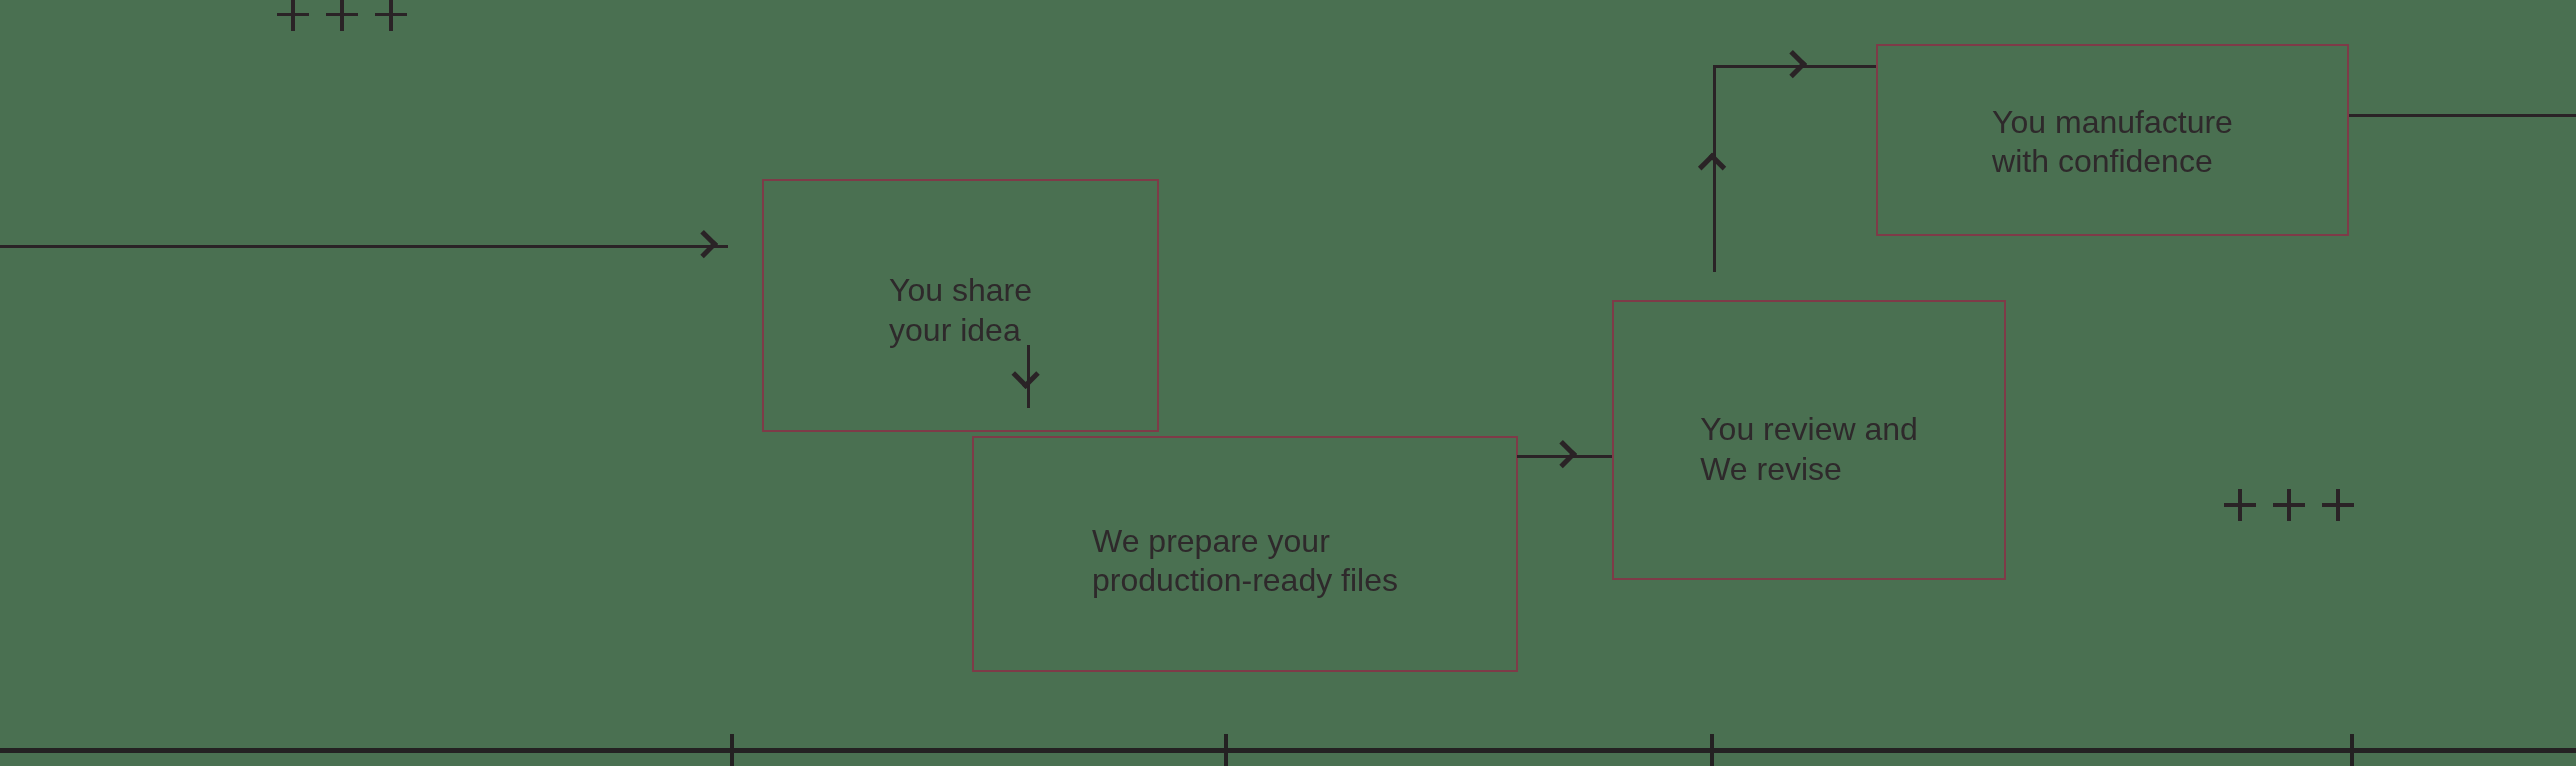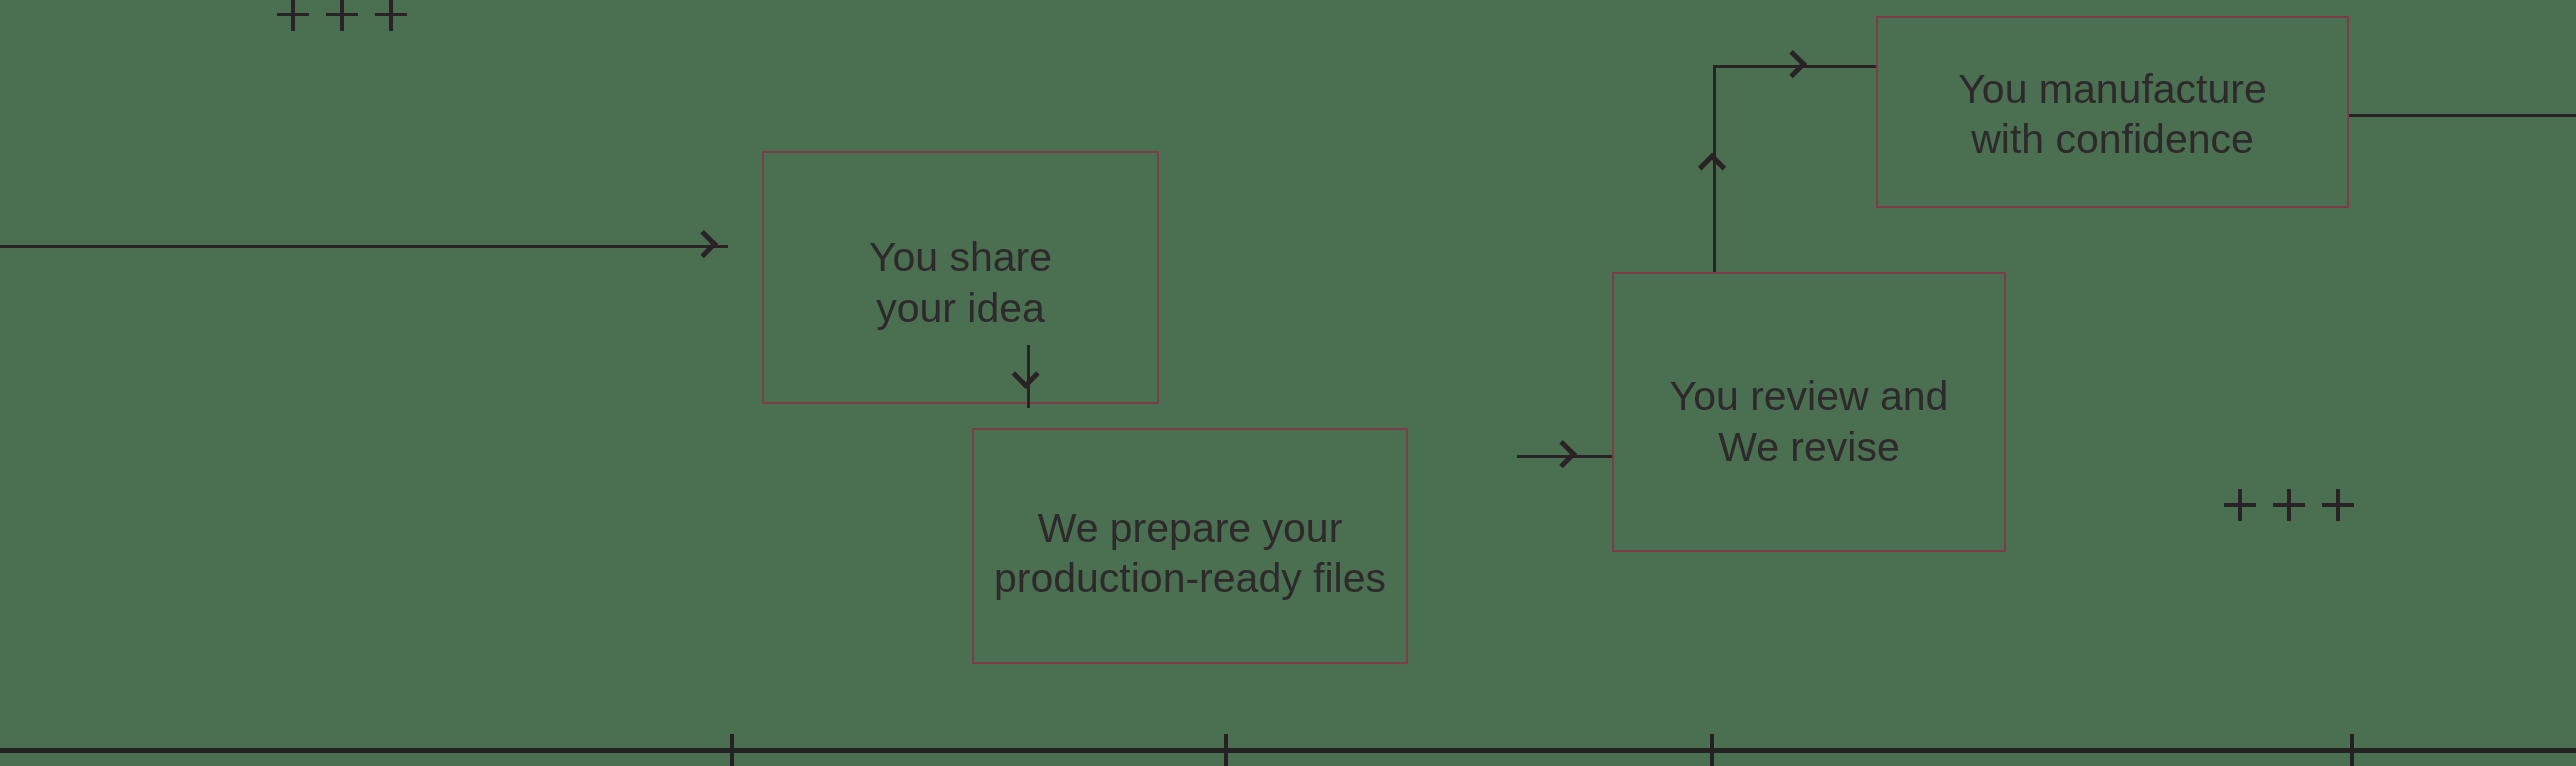--- a/index.html
+++ b/index.html
@@ -15,27 +15,27 @@
     position:absolute;left:299px;top:164px;
     font-size:41px;font-weight:700;letter-spacing:1.5px;
     color:var(--heading,#8E4454);
     white-space:nowrap;
   }
   
   .box{
     position:absolute;box-sizing:border-box;
     border:2.2px solid var(--box-border,#7E3B48);
     display:flex;align-items:center;justify-content:center;
-    text-align:center;
     color:var(--text,#2E292B);
-    font-size:41px;line-height:1.22;
+    font-size:32px;line-height:1.22;
     white-space:pre-line;
+    margin-top:28px;
   }
   .box-share{left:762px;top:151px;width:397px;height:253px;padding-top:10px;}
-  .box-prepare{left:972px;top:428px;width:436px;height:236px;padding-top:14.7px;}
+  .box-prepare{left:972px;top:408px;width:546px;height:236px;padding-top:14.7px;}
   .box-review{left:1612px;top:272px;width:394px;height:280px;padding-top:19px;}
   .box-manufacture{left:1876px;top:16px;width:473px;height:192px;padding-top:4.4px;}
   
   .h-line,.v-line{position:absolute;background:var(--line,#2A2326);}
   .line-into-share{left:0;top:245px;width:728px;height:2.9px;}
   .line-share-down{left:1027px;top:345px;width:2.9px;height:63px;}
   .line-prepare-review{left:1517px;top:455px;width:97px;height:2.9px;}
   .line-review-up{left:1713px;top:66px;width:2.9px;height:206px;}
   .line-up-across{left:1713px;top:65px;width:165px;height:2.9px;}
   .line-manufacture-out{left:2349px;top:114px;width:227px;height:2.9px;}

